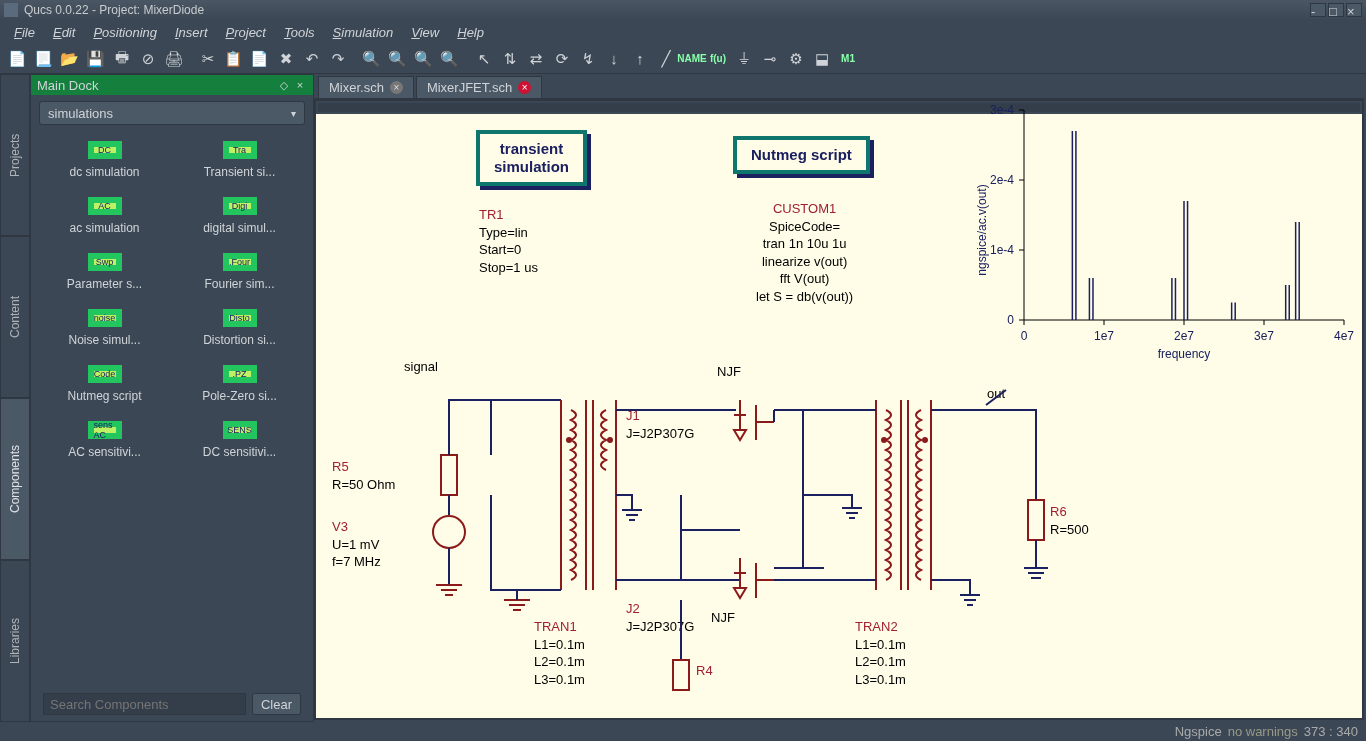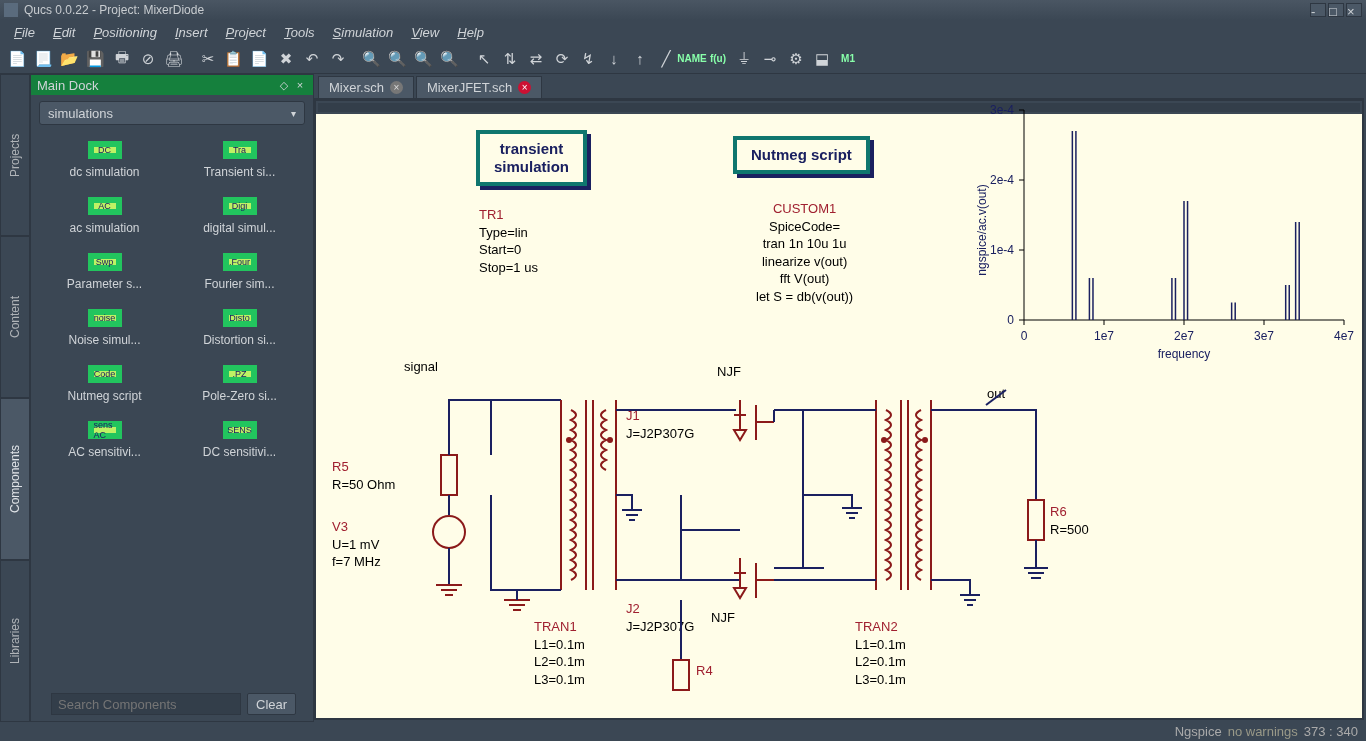--- a/index.html
+++ b/index.html
@@ -22,21 +22,21 @@
 .dock { width:284px; background:#3b4754; border:1px solid #2e3742; display:flex; flex-direction:column; }
 .dockhdr { height:20px; display:flex; align-items:center; padding:0 6px; font-size:12px; background:#15803d; }
 .dockhdr .sp { flex:1; }
 .dockhdr .dbtn { width:14px; height:14px; margin-left:2px; cursor:pointer; display:flex; align-items:center; justify-content:center; font-size:11px; }
 .combo { margin:6px 8px; height:24px; background:#4b5866; border:1px solid #2e3742; border-radius:3px; display:flex; align-items:center; padding:0 8px; cursor:pointer; color:#d0d4d8; }
 .combo .arr { margin-left:auto; font-size:10px; }
 .grid { flex:1; overflow:auto; padding:4px 8px; display:grid; grid-template-columns:1fr 1fr; gap:6px 4px; align-content:start; }
 .gi { display:flex; flex-direction:column; align-items:center; padding:6px; cursor:pointer; }
 .gi .gbox { width:34px; height:18px; background:#bef264; border:6px solid #22c55e; display:flex; align-items:center; justify-content:center; font-size:9px; color:#1a2060; margin-bottom:6px; }
 .gi .glbl { font-size:12px; color:#d0d4d8; text-align:center; }
-.dockfoot { display:flex; padding:6px 20px; gap:6px; }
+.dockfoot { display:flex; padding:6px 12px; gap:6px; }
 .search { flex:1; height:22px; background:#333e4a; border:1px solid #2e3742; color:#888; padding:0 6px; }
 .clearbtn { height:22px; padding:0 8px; background:#4b5866; border:1px solid #2e3742; cursor:pointer; color:#d0d4d8; border-radius:2px; }
 .main { flex:1; display:flex; flex-direction:column; }
 .tabs { height:24px; display:flex; align-items:flex-end; padding-left:4px; gap:2px; }
 .tab { height:22px; padding:0 10px; display:flex; align-items:center; background:#4b5866; border:1px solid #2e3742; border-bottom:none; cursor:pointer; font-size:12px; gap:6px; }
 .tab .x { width:13px; height:13px; border-radius:7px; background:#777; display:flex; align-items:center; justify-content:center; font-size:10px; color:#ddd; }
 .tab.active .x { background:#c13; color:#fff; }
 .canvas { flex:1; background:#fffde8; border:2px solid #2e3742; margin:0 2px 2px 0; position:relative; overflow:hidden; }
 .dots { position:absolute; inset:0; background-image:radial-gradient(circle,#666 0.5px,transparent 0.5px); background-size:16px 16px; }
 .sch { position:absolute; inset:0; }

